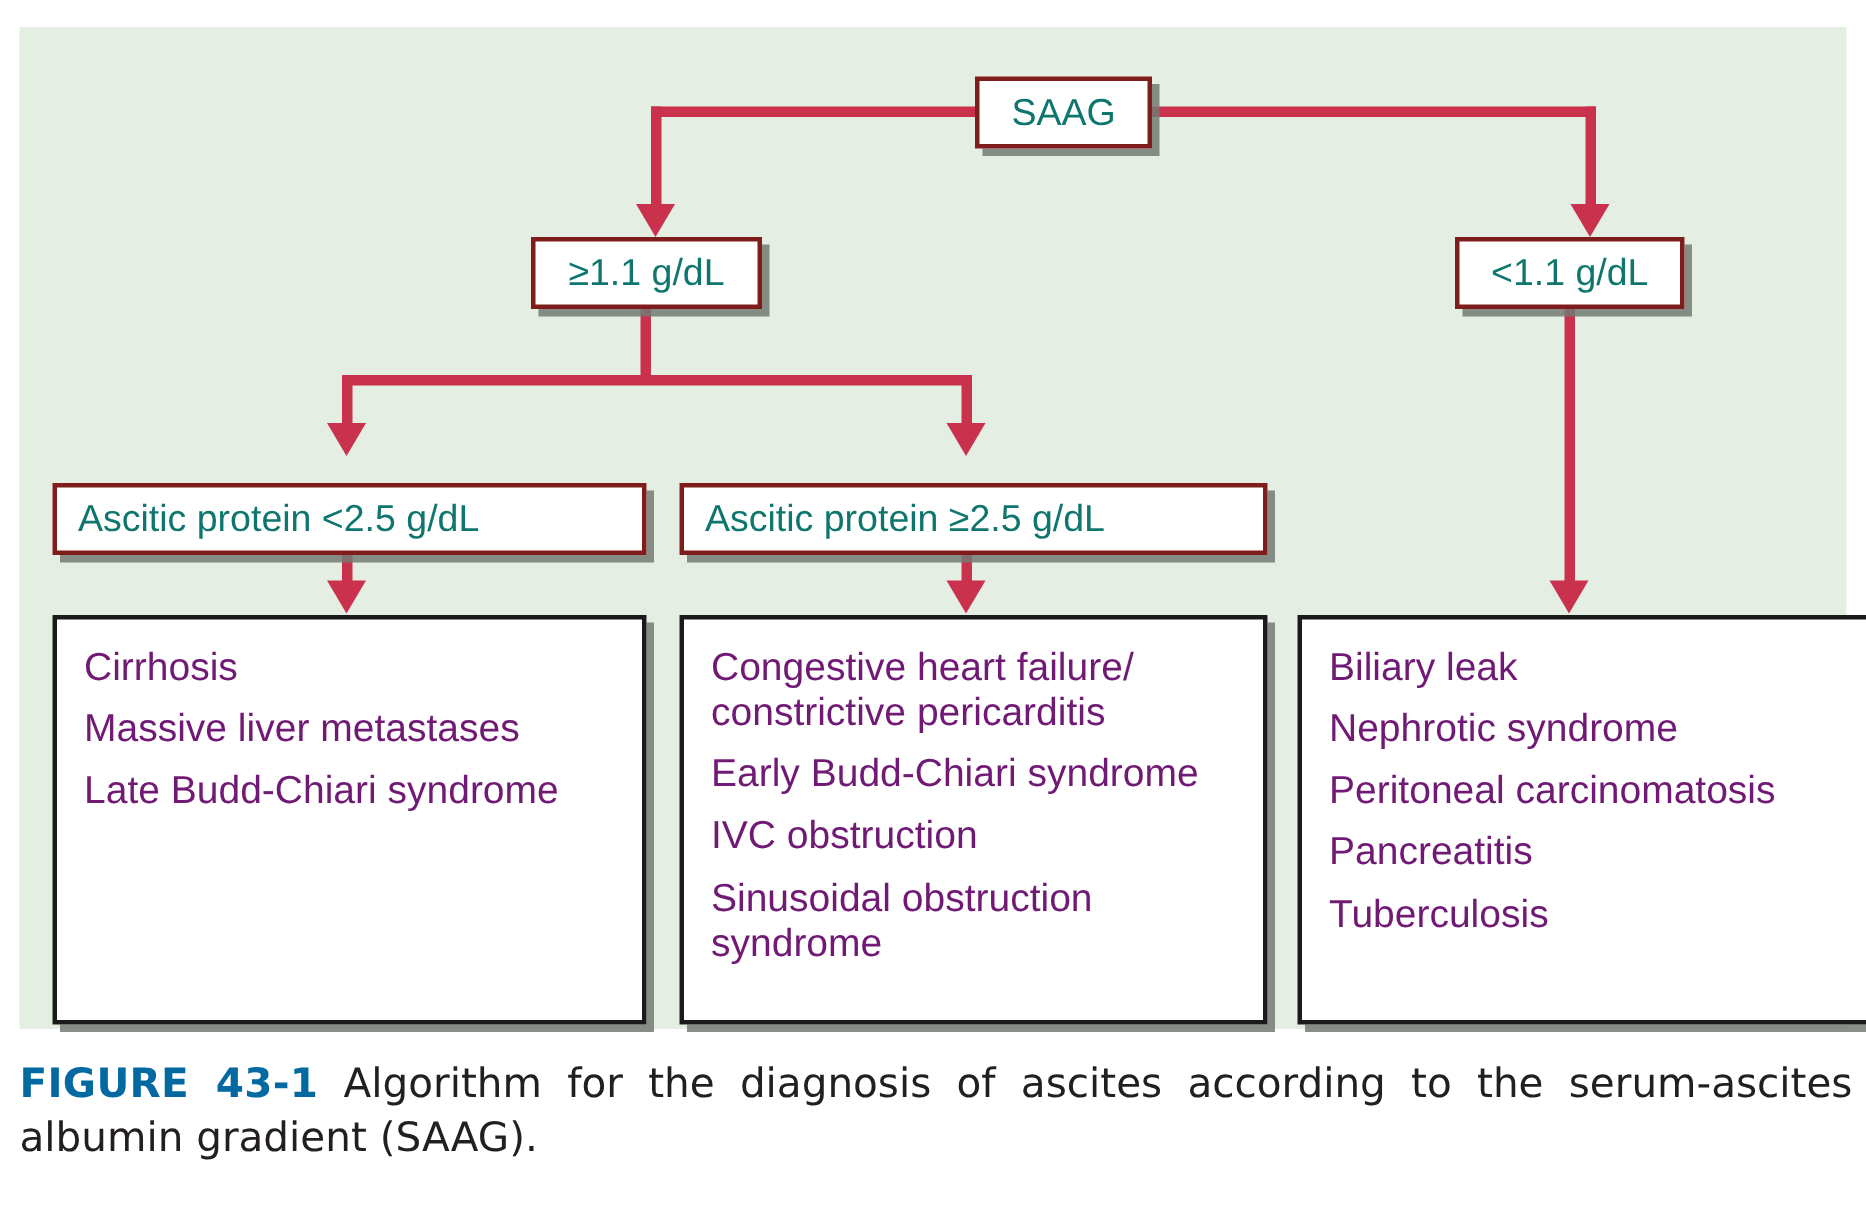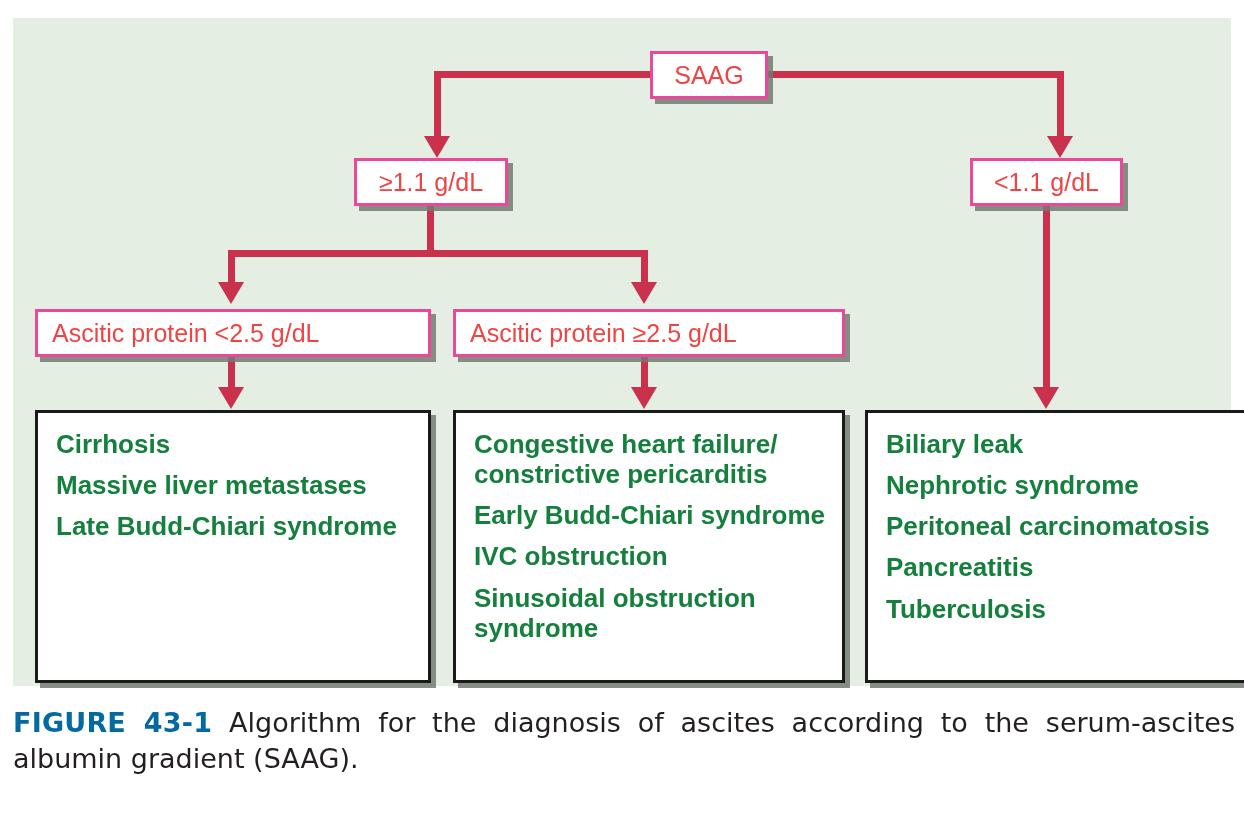--- a/index.html
+++ b/index.html
@@ -22,55 +22,55 @@
     top: 18px;
     width: 1218px;
     height: 668px;
     background: #e4eee2;
   }
 
   
   .node {
     position: absolute;
     background: #ffffff;
-    border: 3px solid #ec4899;
+    border: 3px solid #7f1d1d;
     box-sizing: border-box;
     box-shadow: 5px 5px 0 0 rgba(115,122,115,0.85);
     font-size: 25px;
-    color: #ef4444;
+    color: #0f766e;
     line-height: 1.05;
   }
   .node.center {
     display: flex;
     align-items: center;
     justify-content: center;
     white-space: nowrap;
   }
   .node.padded {
     display: flex;
     align-items: center;
     padding: 0 14px;
     white-space: nowrap;
+    margin-top: 13px;
   }
 
   
   .outcome {
     position: absolute;
     background: #ffffff;
     border: 3px solid #1a1a1a;
     box-sizing: border-box;
     box-shadow: 5px 5px 0 0 rgba(115,122,115,0.85);
     padding: 16px 14px 10px 18px;
   }
   .outcome .line {
     font-size: 26px;
-    color: #15803d;
+    color: #701a75;
     line-height: 1.16;
     margin-bottom: 11px;
-    font-weight: bold;
   }
   .outcome .line:last-child { margin-bottom: 0; }
 
   
   #box-saag      { left: 637px;  top: 33px;  width: 118px; height: 48px; }
   #box-ge11      { left: 341px;  top: 140px; width: 154px; height: 48px; }
   #box-lt11      { left: 957px;  top: 140px; width: 153px; height: 48px; }
   #box-prot-lt   { left: 22px;   top: 291px; width: 396px; height: 48px; }
   #box-prot-ge   { left: 440px;  top: 291px; width: 392px; height: 48px; }
 

